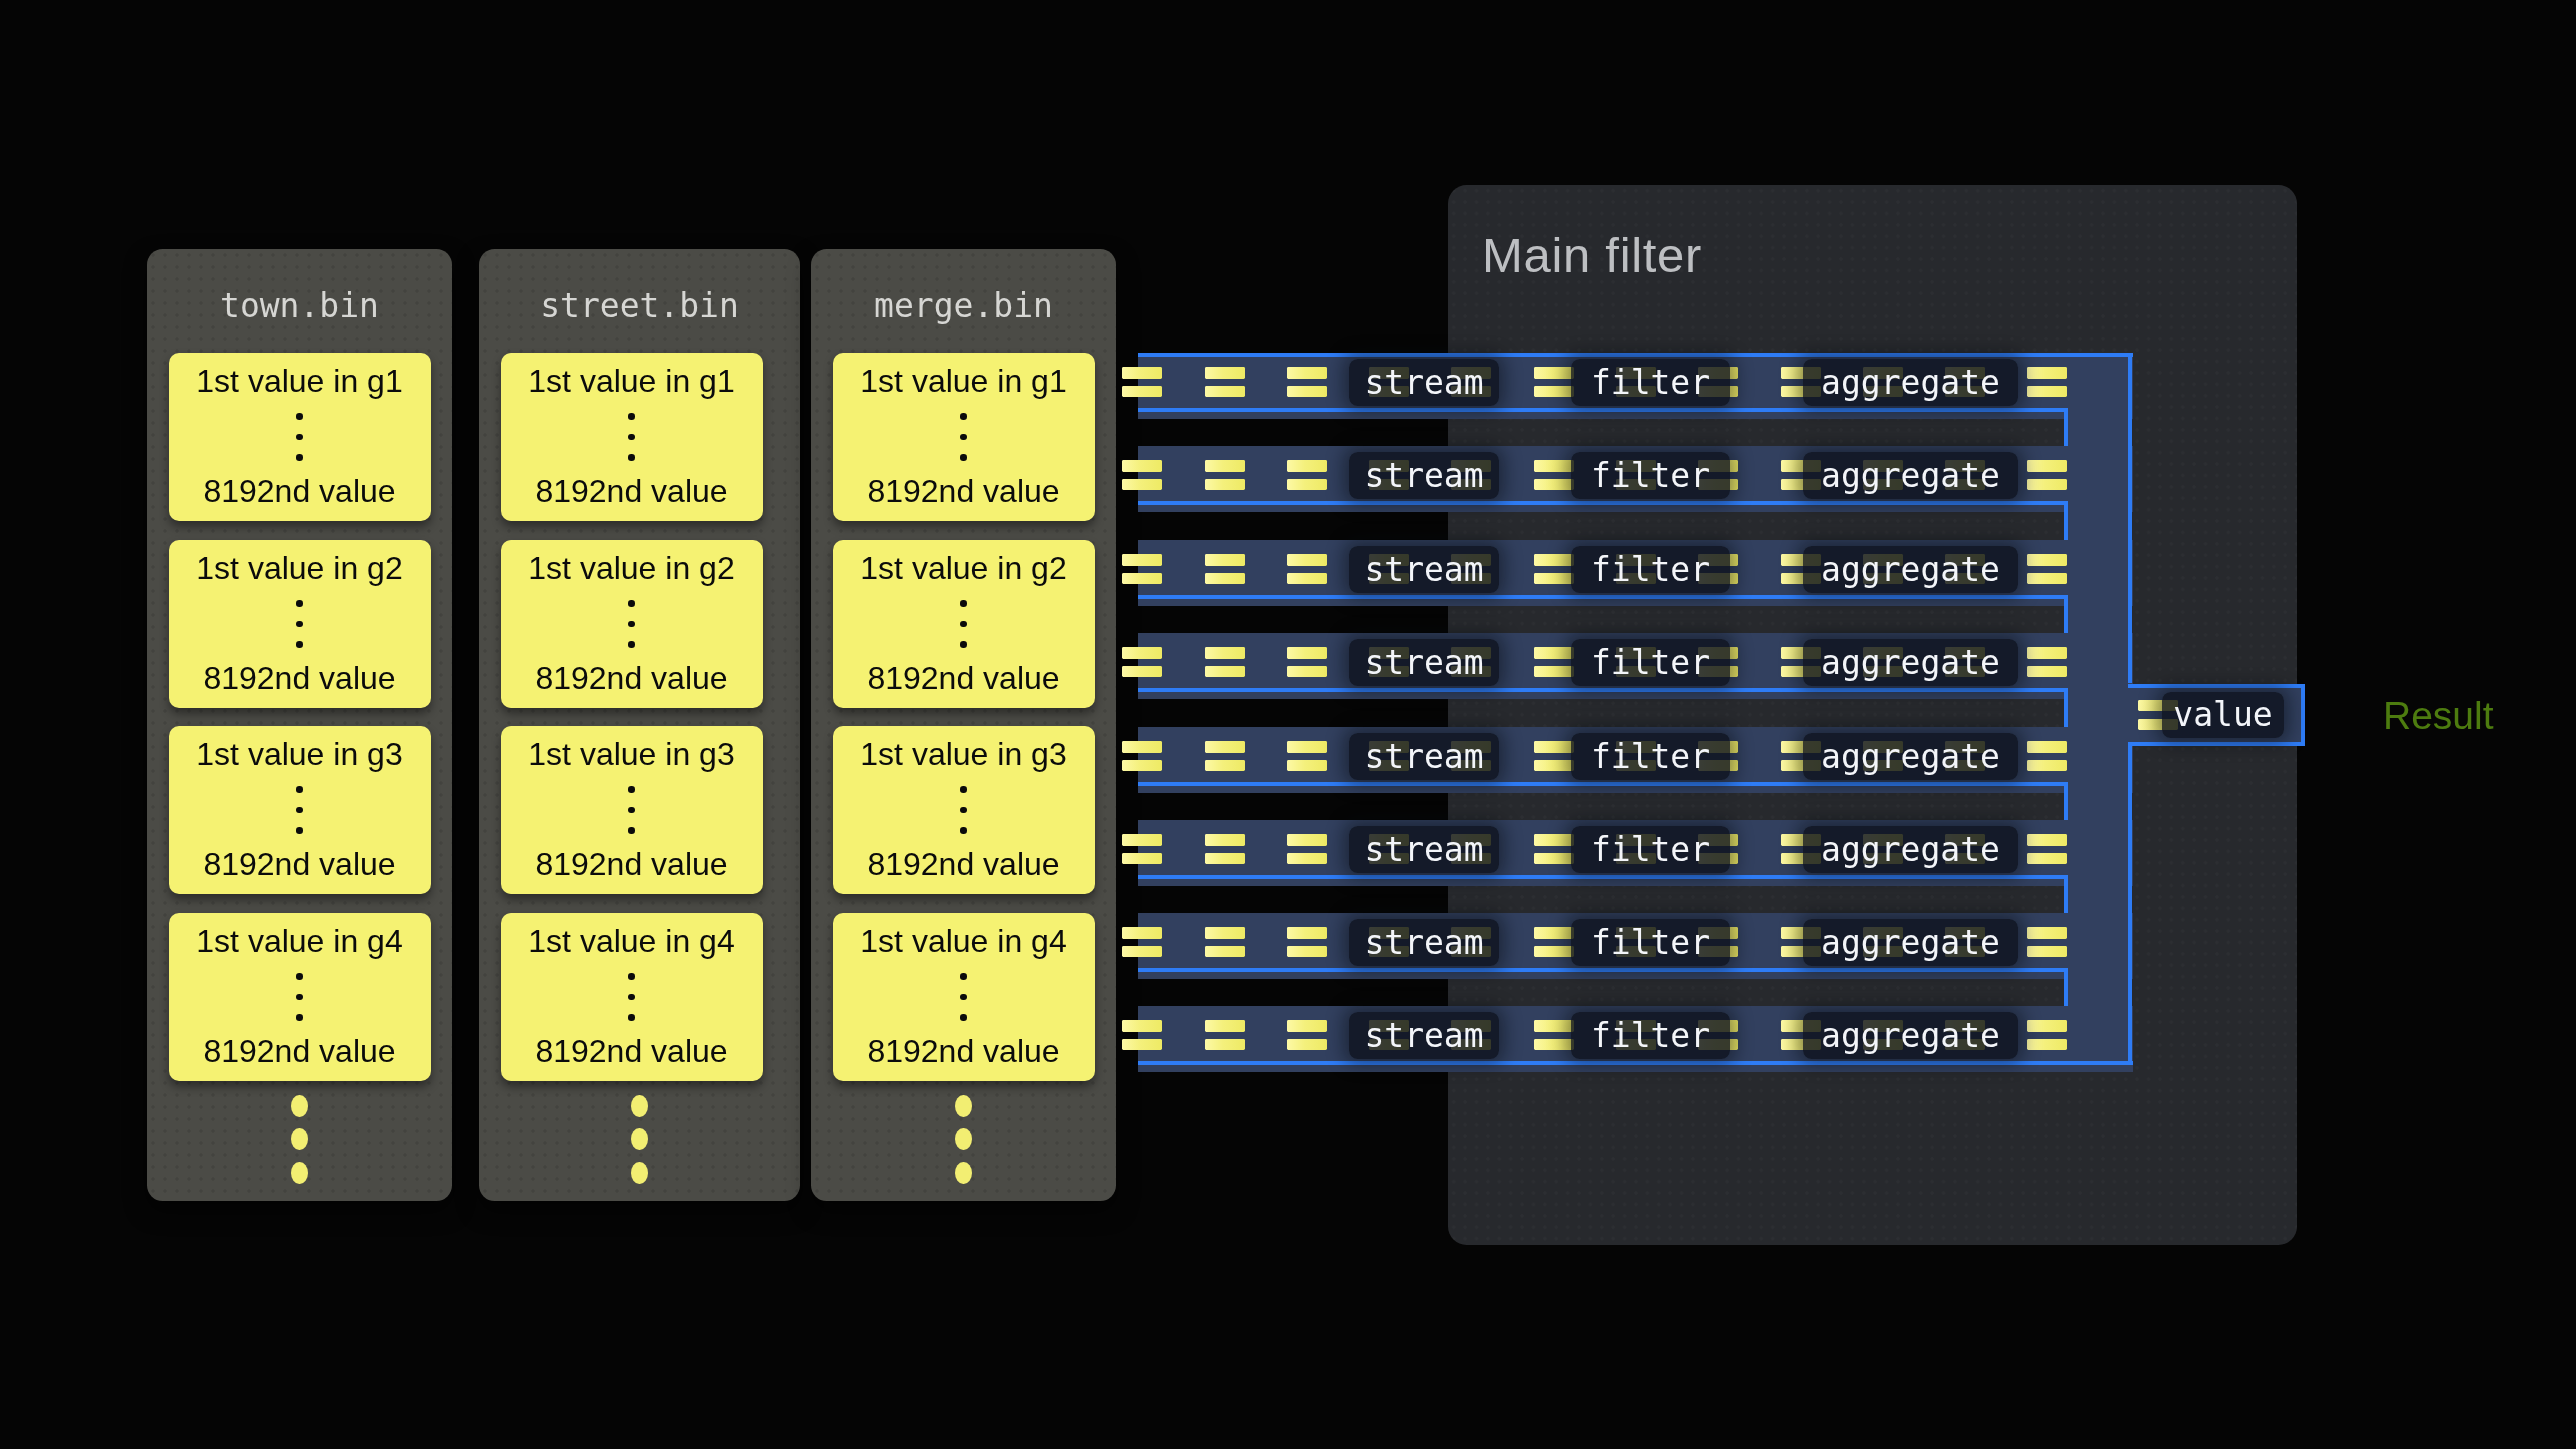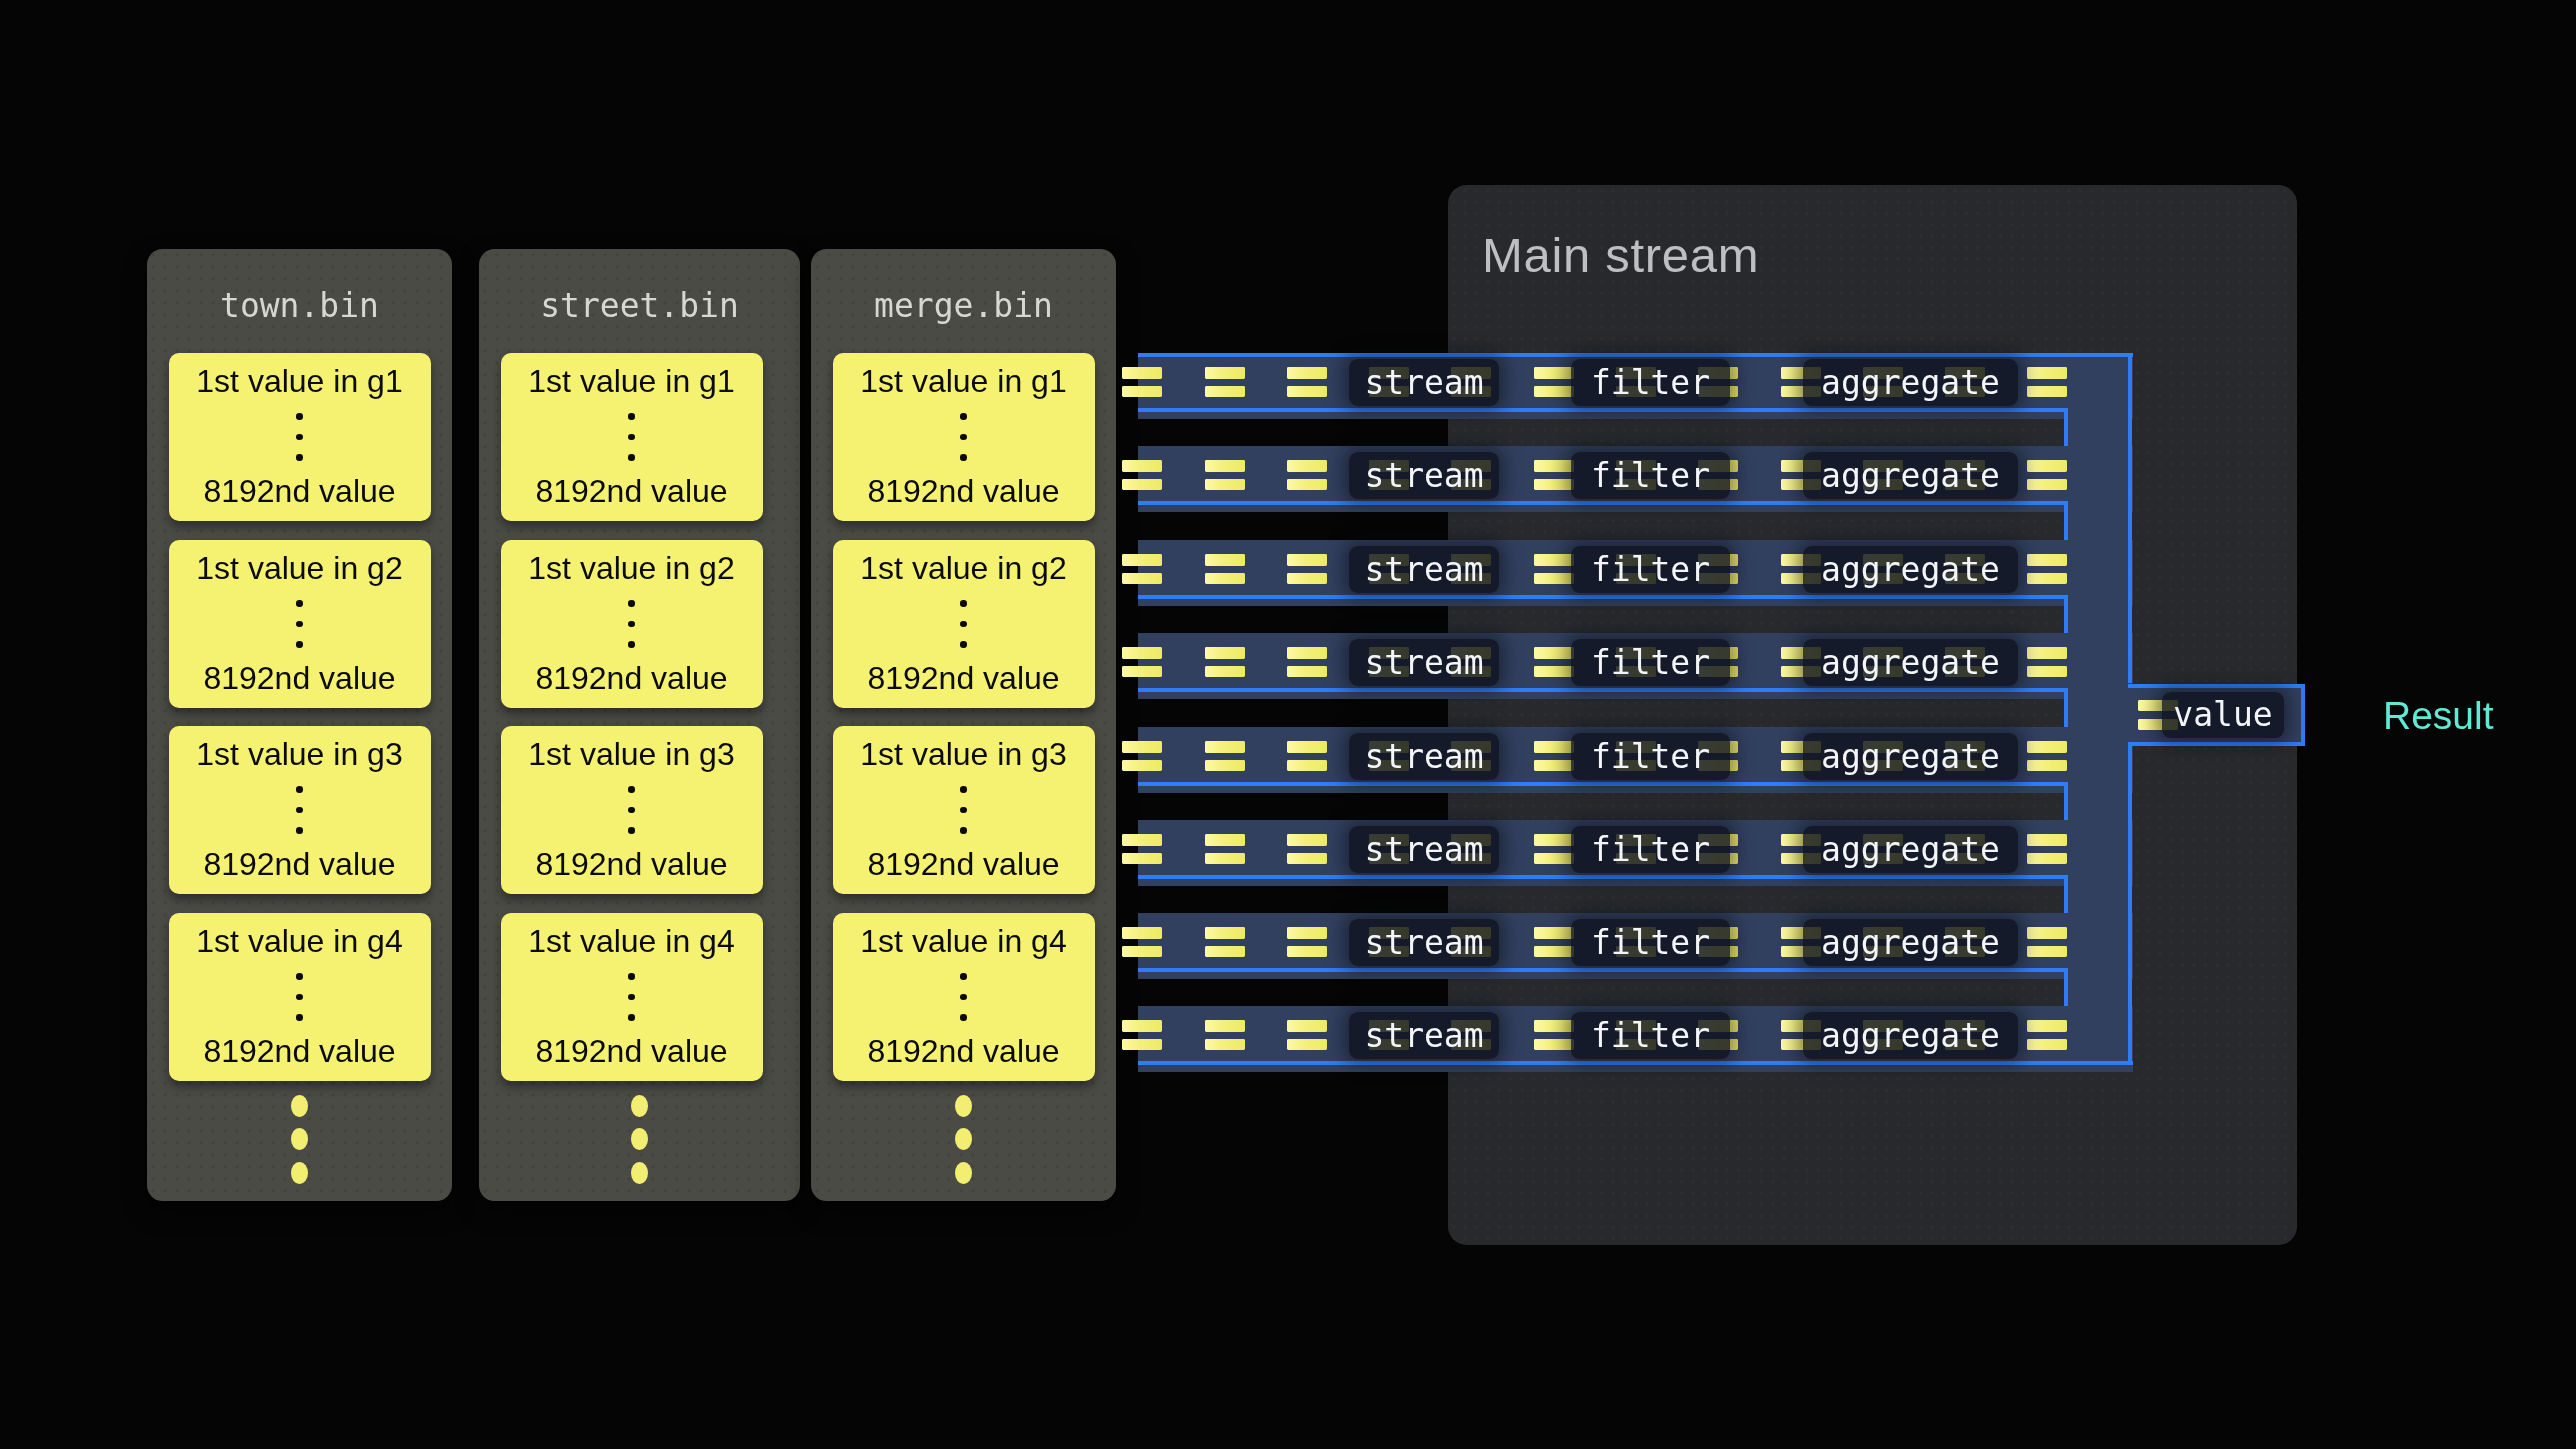--- a/index.html
+++ b/index.html
@@ -55,29 +55,29 @@
         font-family:"DejaVu Sans Mono","Liberation Mono",monospace;
         font-size:33px;font-weight:500;color:#f3f5f9;
         box-shadow:0 0 17px 5.7px rgba(5,8,14,0.45);}
 
   
   .merge-band{position:absolute;left:2128px;top:684px;width:177px;height:62px;box-sizing:border-box;
               background:#32405f;border:4.3px solid #2e7cf6;border-left:none;z-index:4;}
   .merge-band .eq{top:12px;left:10px;}
   .merge-band .chip{top:3.6px;left:34px;width:122px;height:46px;font-size:33px;}
   .result-label{position:absolute;left:2383px;top:694px;font-size:39px;font-weight:500;
-                color:#5eead4;}
+                color:#4d7c0f;}
 </style>
 </head>
 <body>
 
 <div class="stage">
 
   <div class="mem-box">
-    <div class="mem-title">Main stream</div>
+    <div class="mem-title">Main filter</div>
   </div>
 
   <div id="columns-root">
       <div class="file-col" style="left: 147px;">
     <div class="file-header">town.bin</div>
     <div class="cell" style="top: 104px;">
     <div class="cell-text cell-top">1st value in g1</div>
     <div class="cell-dots">
             <i></i>
             <i></i>

